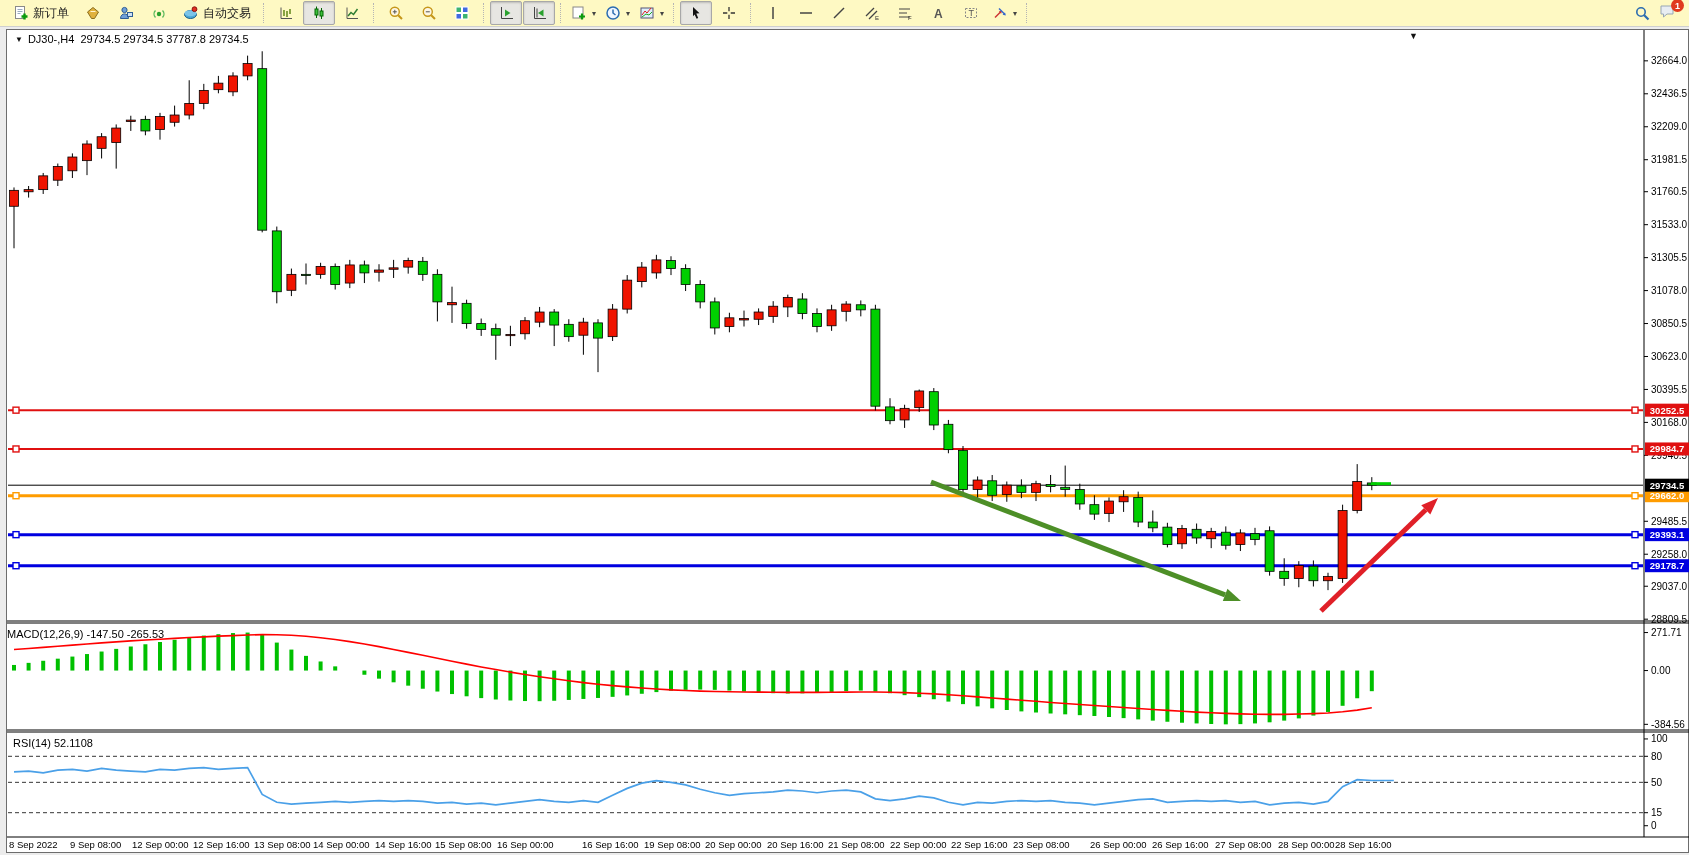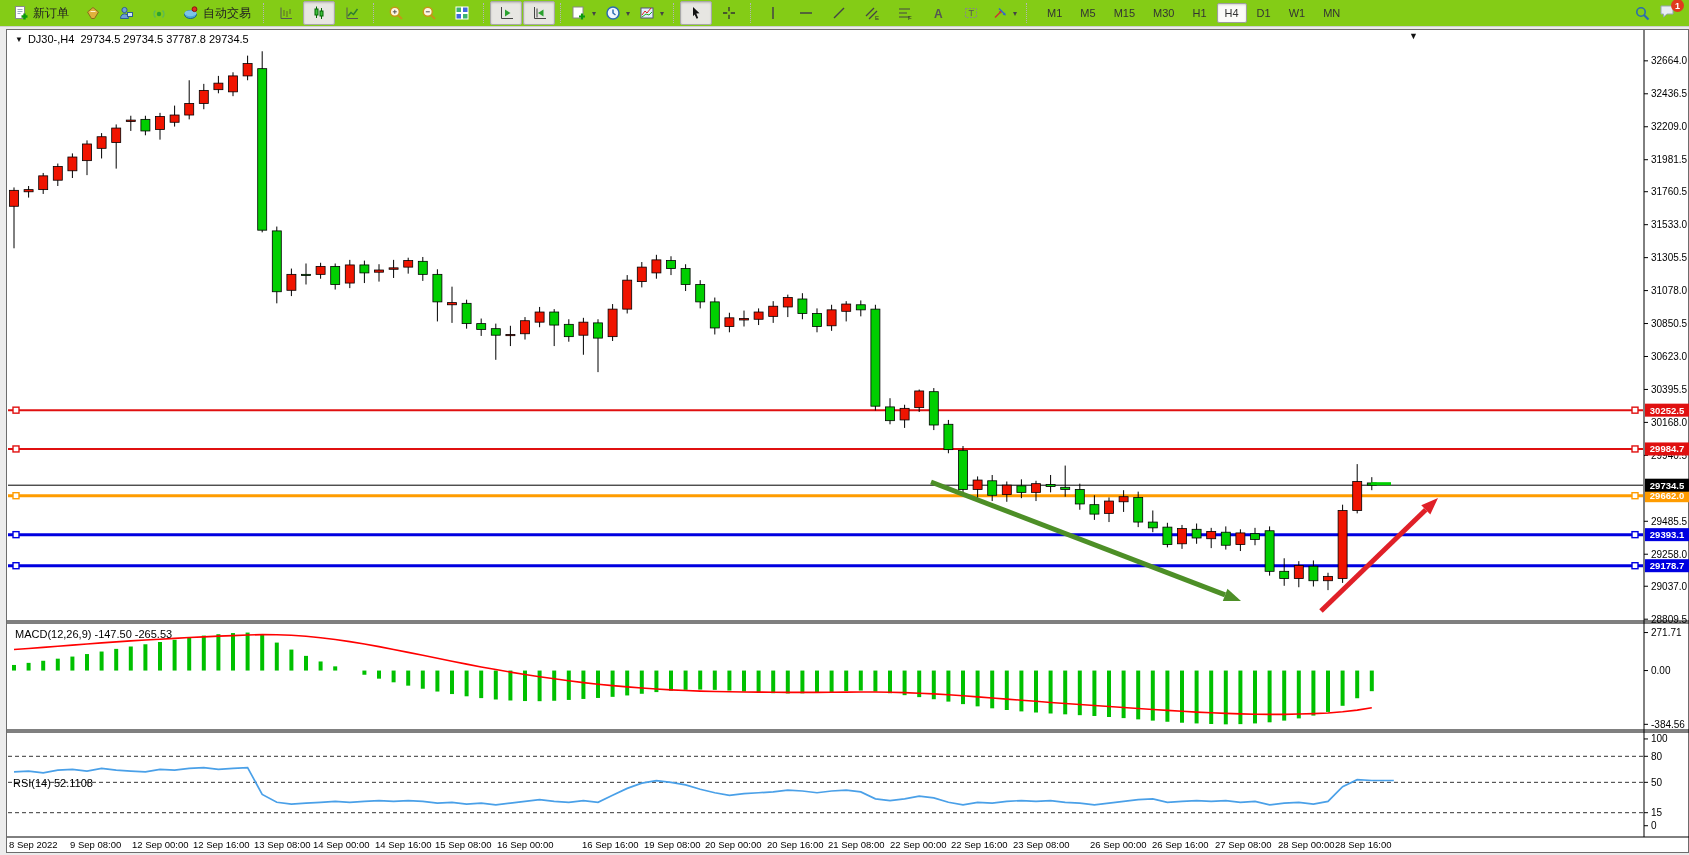--- a/index.html
+++ b/index.html
@@ -1,18 +1,18 @@
 <!DOCTYPE html>
 <html><head>
 <meta charset="utf-8">
 <style>
   html,body{margin:0;padding:0;width:1689px;height:855px;background:#ececec;
     font-family:"Liberation Sans",sans-serif;overflow:hidden;position:relative;}
   
-  #toolbar{position:absolute;left:0;top:0;width:1689px;height:27px;background:#84cc16;
+  #toolbar{position:absolute;left:0;top:0;width:1689px;height:27px;background:#fef9c3;
     border-bottom:1px solid #cfcfcf;display:flex;align-items:center;padding:0 6px;box-sizing:border-box;gap:1px;}
   .tbtn{height:22px;min-width:24px;display:flex;align-items:center;justify-content:center;
     gap:4px;padding:0 3px;border:1px solid transparent;border-radius:2px;color:#222;font-size:12px;}
   .tbtn.wide{padding:0 6px;}
   .tbtn.pressed{background:#e7e6e2;border:1px solid #a8a8a8;box-shadow:inset 0 1px 2px rgba(0,0,0,.18);}
   .sep{width:1px;height:20px;border-left:1px dotted #b5b5b5;margin:0 4px;}
   .caret{font-size:8px;color:#444;margin-left:1px;}
   .tflist{display:flex;gap:2px;margin-left:6px;}
   .tf{font-size:11px;color:#333;padding:3px 7px;border:1px solid transparent;border-radius:2px;}
   .tf.active{background:#fbfbf8;border:1px solid #9e9e9e;box-shadow:inset 0 1px 2px rgba(0,0,0,.15);}
@@ -20,22 +20,22 @@
   .chat-wrap{position:relative;}
   .badge{position:absolute;top:-4px;right:-7px;background:#e03a1e;color:#fff;font-size:9px;font-weight:bold;
     border-radius:50%;width:13px;height:13px;display:flex;align-items:center;justify-content:center;}
   
   #window{position:absolute;left:6px;top:29px;width:1683px;height:824px;background:#fff;
     border:1px solid #6d6d6d;box-sizing:border-box;}
   #chart-svg{position:absolute;left:0;top:0;}
   .overlay-label{position:absolute;font-size:11px;color:#000;white-space:pre;}
   #chart-title{left:8px;top:3px;display:flex;align-items:center;gap:5px;}
   #chart-title .tri{font-size:8px;color:#111;}
-  #macd-label{left:8px;top:598px;}
-  #rsi-label{left:6px;top:707px;margin-top:40px;}
+  #macd-label{left:0;top:598px;}
+  #rsi-label{left:6px;top:707px;}
   #corner-arrow{position:absolute;left:1402px;top:1px;font-size:9px;color:#111;}
 </style>
 </head>
 <body>
 
 <div id="toolbar">
   <div class="tbtn wide">
     <svg width="16" height="16">
         <rect x="2.5" y="1.5" width="9" height="12" fill="#fff" stroke="#8a8a8a"></rect>
         <path d="M4.5 4.5h5M4.5 6.5h5M4.5 8.5h3" stroke="#9aabc0" fill="none"></path>
@@ -205,31 +205,20 @@
   <div class="tbtn">
     <svg width="16" height="16">
         <path d="M3 12.5L9 6.5" stroke="#c33" stroke-width="1.4"></path>
         <polygon points="9.8,5.6 6.8,6.4 9.2,8.8" fill="#c33"></polygon>
         <path d="M7 3.5l6 6" stroke="#36c" stroke-width="1.4"></path>
         <polygon points="13.8,10.4 13,7.4 10.6,9.8" fill="#36c"></polygon>
       </svg>
       <span class="caret">▾</span>
   </div>
   <div class="sep"></div>
-  <div class="tflist" id="tf-list">
-      <div class="tf">M1</div>
-      <div class="tf">M5</div>
-      <div class="tf">M15</div>
-      <div class="tf">M30</div>
-      <div class="tf">H1</div>
-      <div class="tf active">H4</div>
-      <div class="tf">D1</div>
-      <div class="tf">W1</div>
-      <div class="tf">MN</div>
-    </div>
   <div class="right-tools">
     <svg width="17" height="17">
         <circle cx="7" cy="7" r="4.2" fill="none" stroke="#2b6cb0" stroke-width="1.6"></circle>
         <line x1="10.2" y1="10.2" x2="14.5" y2="14.5" stroke="#2b6cb0" stroke-width="2.2"></line>
       </svg>
     <div class="chat-wrap">
       <svg width="18" height="16">
           <path d="M2 3h12v8H8l-3.5 3v-3H2z" fill="#e8edf2" stroke="#97a6b4"></path>
         </svg>
       <div class="badge">1</div>

